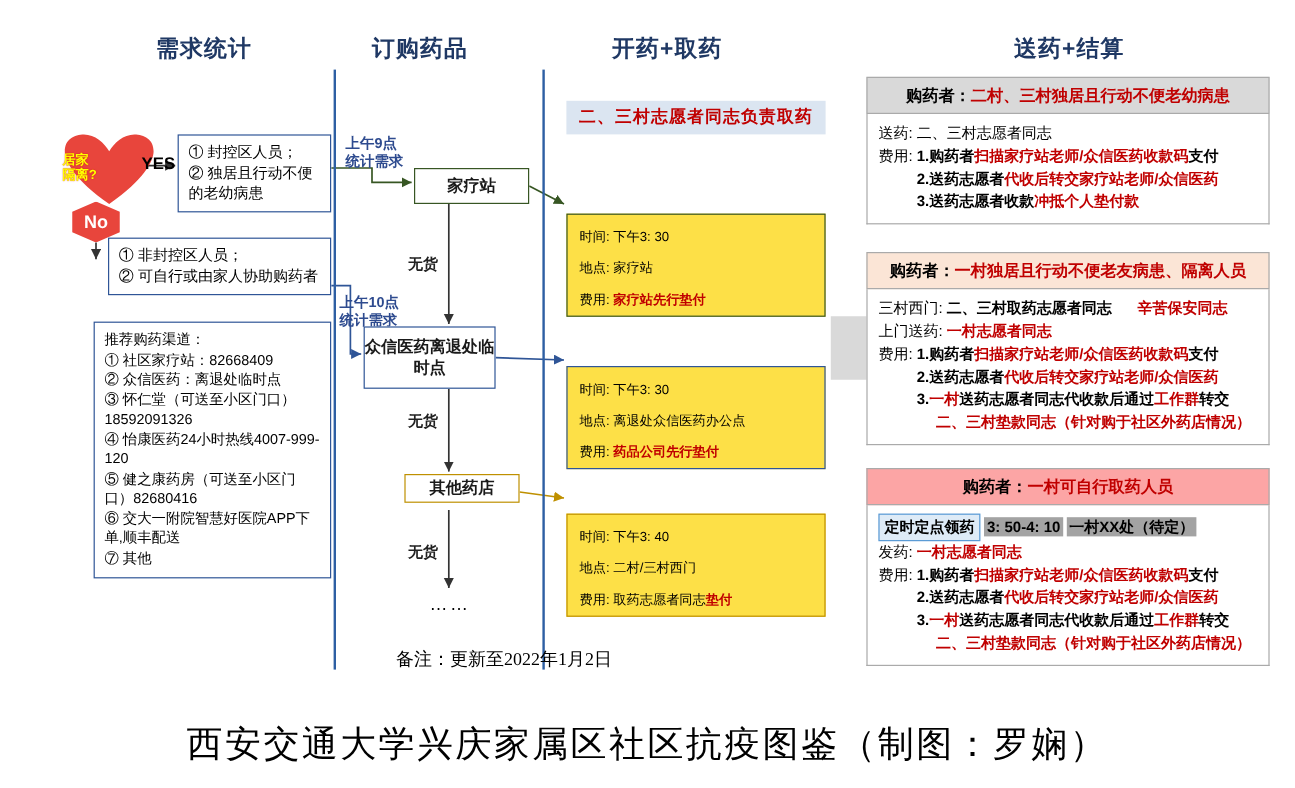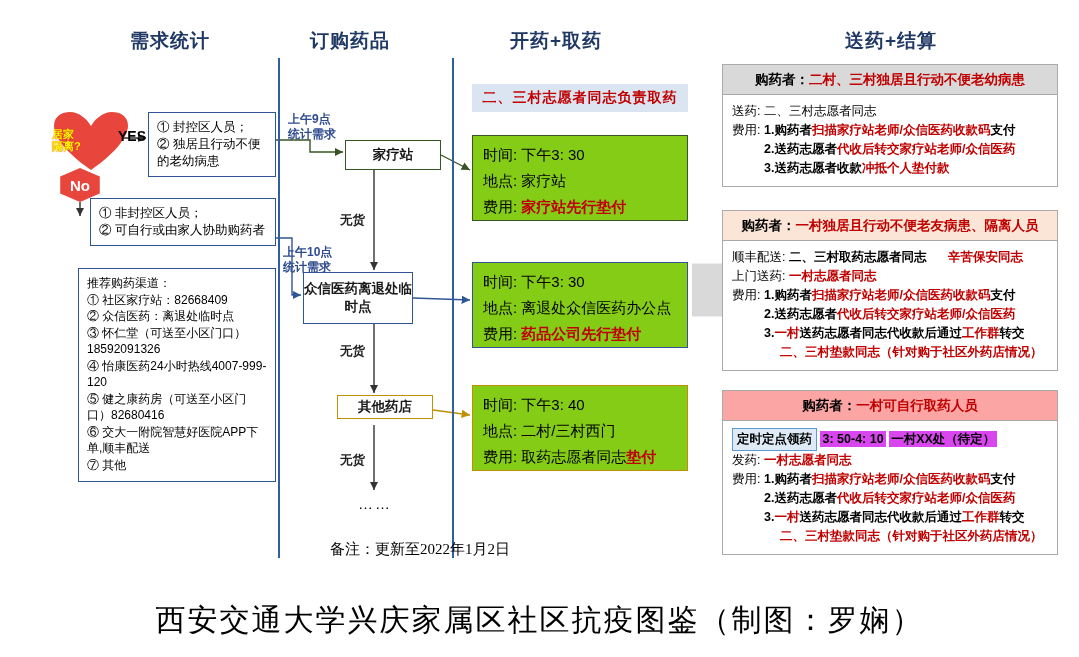--- a/index.html
+++ b/index.html
@@ -156,24 +156,25 @@
     font-weight: bold;
     display: flex;
     align-items: center;
     justify-content: center;
     letter-spacing: 1px;
   }
 
   .detail {
     position: absolute;
     box-sizing: border-box;
-    background: #84cc16;
-    font-size: 15px;
+    background: #fde047;
+    font-size: 11px;
     line-height: 26px;
     padding: 6px 10px;
+    margin-top: 43px;
   }
   .detail.green { border: 1.8px solid #375623; }
   .detail.blue { border: 1.8px solid #2f5597; }
   .detail.yellow { border: 1.8px solid #bf9000; }
   .d1 { left: 472px; top: 135px; width: 216px; height: 86px; }
   .d2 { left: 472px; top: 262px; width: 216px; height: 86px; }
   .d3 { left: 472px; top: 385px; width: 216px; height: 86px; }
   .red-b { color: #c00000; font-weight: bold; }
 
   
@@ -211,21 +212,21 @@
   .p2 { left: 722px; top: 210px; width: 336px; }
   .p2 .hd { background: #fbe5d6; color: #000; border: 1px solid #aaa; }
   .p3 { left: 722px; top: 390px; width: 336px; }
   .p3 .hd { background: #fca5a5; color: #000; border: 1px solid #aaa; }
   .hd .lbl-red { color: #c00000; }
   .ind { padding-left: 40px; text-indent: -40px; }
   .ind2 { padding-left: 48px; text-indent: -48px; }
   .bk-b { font-weight: bold; }
   .kai { font-family: "Liberation Serif", serif; font-weight: bold; }
   .hl-yellow {
-    background: #d946ef;
+    background: #a3a3a3;
     font-weight: bold;
     padding: 1px 2px;
   }
   .box-out {
     border: 1px solid #5b9bd5;
     background: #deebf7;
     padding: 1px 4px;
     font-weight: bold;
     display: inline-block;
   }
@@ -384,21 +385,21 @@
       <div class="ind2"><span style="visibility:hidden">费用:</span>
         <span class="bk-b">3.</span><span class="bk-b">送药志愿者收款</span><span class="red-b">冲抵个人垫付款</span></div>
     </div>
   </div>
 
   <div class="panel p2">
     <div class="hd">
       <span>购药者：</span><span class="lbl-red">一村独居且行动不便老友病患、隔离人员</span>
     </div>
     <div class="bd">
-      <div><span>顺丰配送:</span>
+      <div><span>三村西门:</span>
         <span class="kai">二、三村取药志愿者同志</span>
         <span class="red-b kai" style="margin-left:18px">辛苦保安同志</span></div>
       <div><span>上门送药:</span>
         <span class="red-b kai">一村志愿者同志</span></div>
       <div class="ind"><span>费用:</span>
         <span class="bk-b">1.</span><span class="bk-b">购药者</span><span class="red-b">扫描家疗站老师/众信医药收款码</span><span class="bk-b">支付</span></div>
       <div class="ind2"><span style="visibility:hidden">费用:</span>
         <span class="bk-b">2.</span><span class="bk-b">送药志愿者</span><span class="red-b">代收后转交家疗站老师/众信医药</span></div>
       <div class="ind2"><span style="visibility:hidden">费用:</span>
         <span class="bk-b">3.</span><span class="red-b">一村</span><span class="bk-b">送药志愿者同志代收款后通过</span><span class="red-b">工作群</span><span class="bk-b">转交</span></div>

